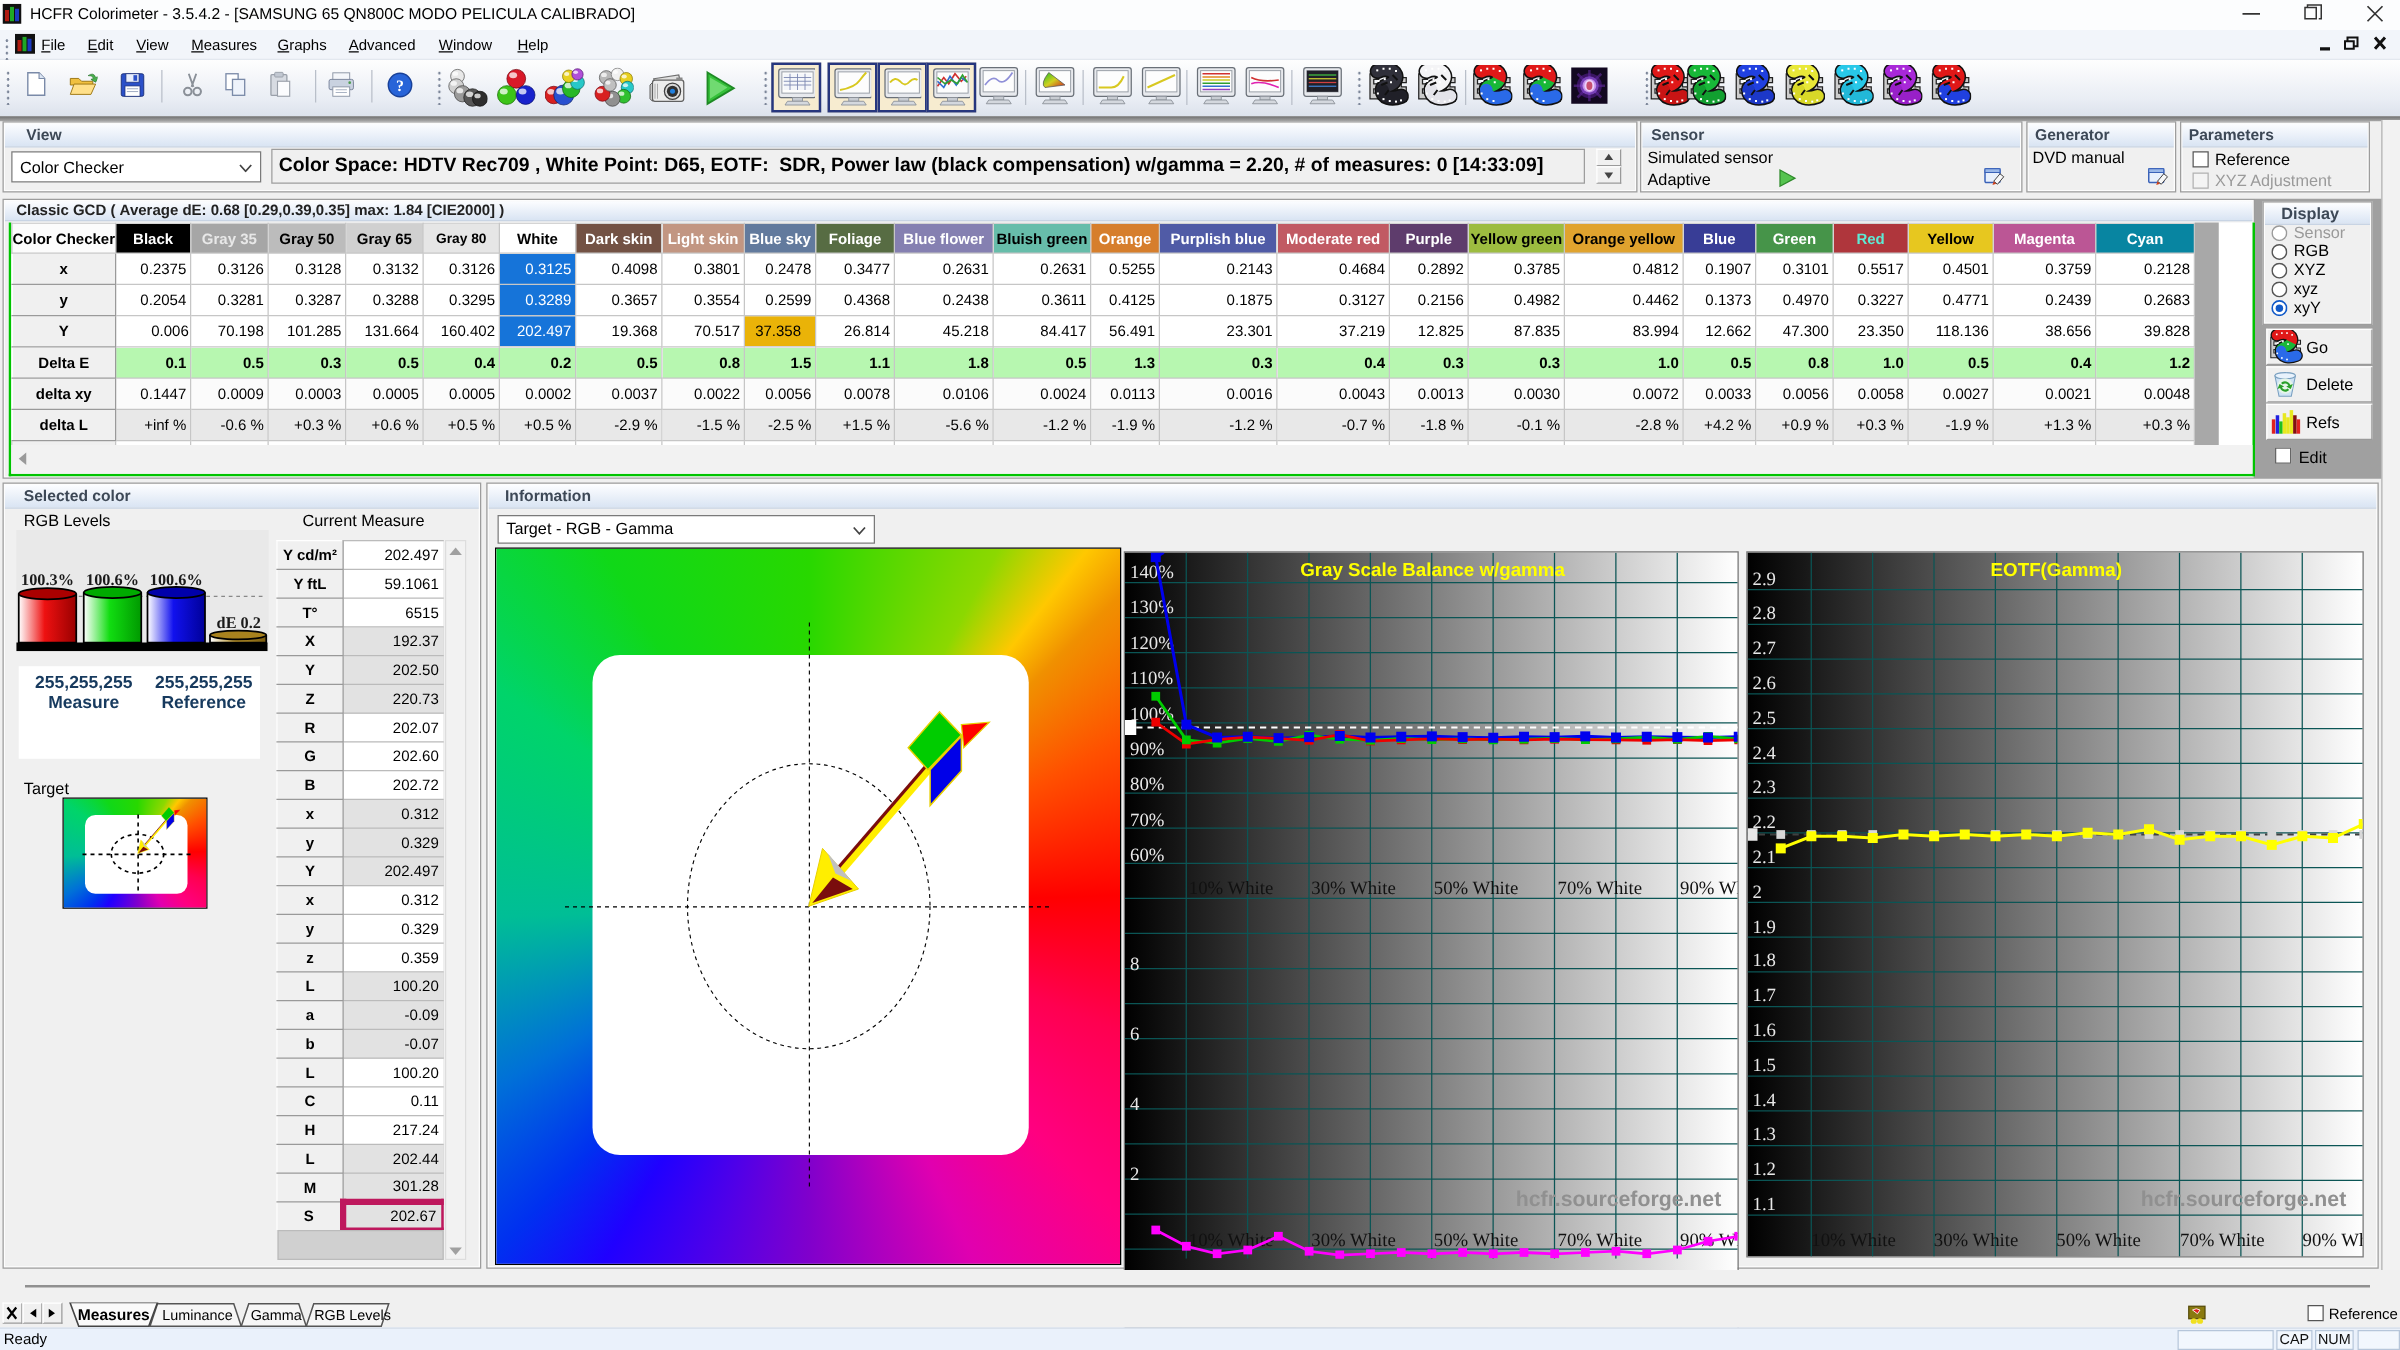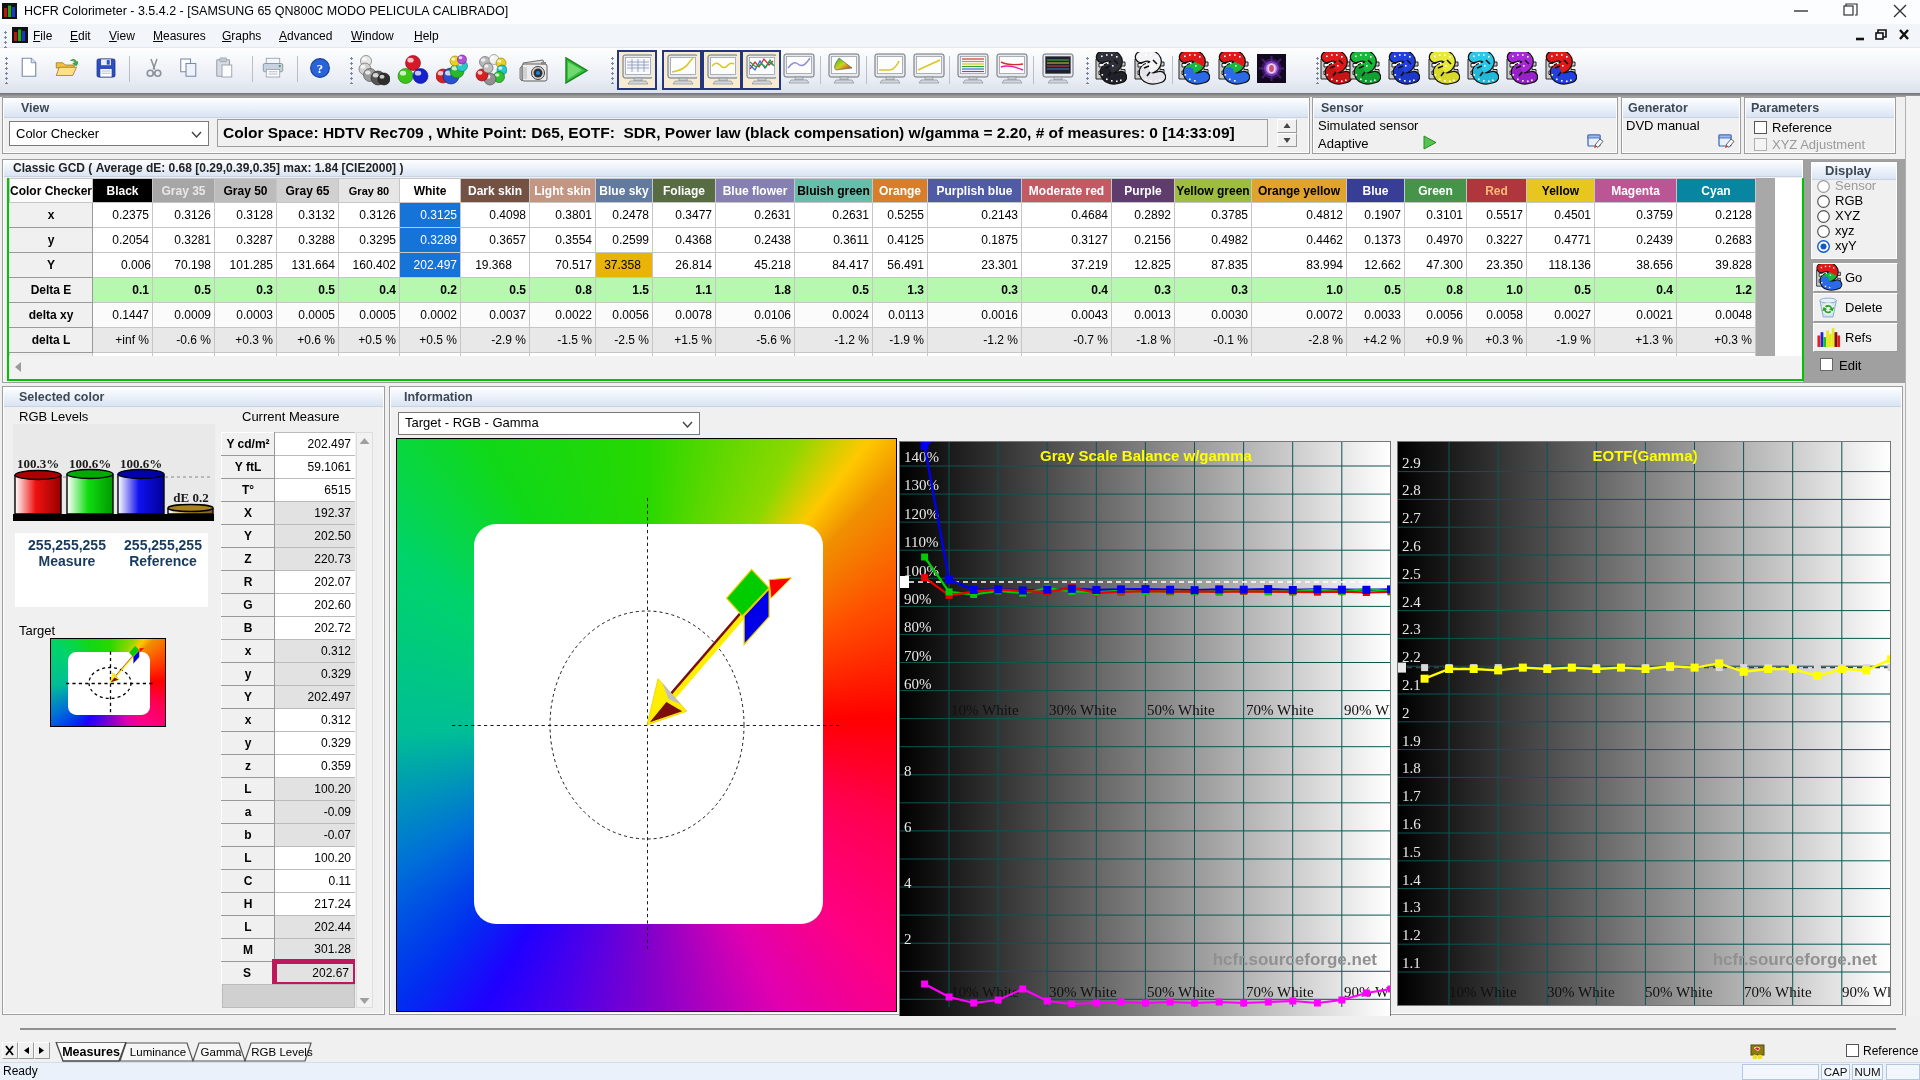--- a/index.html
+++ b/index.html
@@ -624,21 +624,21 @@
           <th style="width:79px;background:#8580b1;color:#fff;font-size:12px;padding:0;text-align:center;">Blue flower</th>
           <th style="width:78px;background:#67bdaa;color:#000;font-size:12px;padding:0;text-align:center;">Bluish green</th>
           <th style="width:55px;background:#d67e2c;color:#fff;font-size:12px;padding:0;text-align:center;">Orange</th>
           <th style="width:94px;background:#505ba6;color:#fff;font-size:12px;padding:0;text-align:center;">Purplish blue</th>
           <th style="width:90px;background:#c15a63;color:#fff;font-size:12px;padding:0;text-align:center;">Moderate red</th>
           <th style="width:63px;background:#5e3c6c;color:#fff;font-size:12px;padding:0;text-align:center;">Purple</th>
           <th style="width:77px;background:#9dbc40;color:#000;font-size:12px;padding:0;text-align:center;">Yellow green</th>
           <th style="width:95px;background:#e0a32e;color:#000;font-size:12px;padding:0;text-align:center;">Orange yellow</th>
           <th style="width:58px;background:#383d96;color:#fff;font-size:12px;padding:0;text-align:center;">Blue</th>
           <th style="width:62px;background:#469449;color:#fff;font-size:12px;padding:0;text-align:center;">Green</th>
-          <th style="width:60px;background:#af363c;color:#fdba74;font-size:12px;padding:0;text-align:center;">Red</th>
+          <th style="width:60px;background:#af363c;color:#5eead4;font-size:12px;padding:0;text-align:center;">Red</th>
           <th style="width:68px;background:#e7c71f;color:#000;font-size:12px;padding:0;text-align:center;">Yellow</th>
           <th style="width:82px;background:#bb5695;color:#fff;font-size:12px;padding:0;text-align:center;">Magenta</th>
           <th style="width:79px;background:#0885a1;color:#fff;font-size:12px;padding:0;text-align:center;">Cyan</th>
         </tr>
         <tr style="height:25px;">
           <td style="background:#f0f0f0;font-weight:bold;text-align:center;padding:0;border-top:1px solid #fff;border-left:1px solid #fff;border-right:1px solid #9a9a9a;border-bottom:1px solid #9a9a9a;">x</td>
           <td style="background:#ffffff;color:#000;text-align:right;font-weight:normal;">0.2375</td>
           <td style="background:#ffffff;color:#000;text-align:right;font-weight:normal;">0.3126</td>
           <td style="background:#ffffff;color:#000;text-align:right;font-weight:normal;">0.3128</td>
           <td style="background:#ffffff;color:#000;text-align:right;font-weight:normal;">0.3132</td>
@@ -691,21 +691,21 @@
           <td style="background:#ffffff;color:#000;text-align:right;font-weight:normal;">0.2683</td>
         </tr>
         <tr style="height:25px;">
           <td style="background:#f0f0f0;font-weight:bold;text-align:center;padding:0;border-top:1px solid #fff;border-left:1px solid #fff;border-right:1px solid #9a9a9a;border-bottom:1px solid #9a9a9a;">Y</td>
           <td style="background:#ffffff;color:#000;text-align:right;font-weight:normal;padding-left:28px;">0.006</td>
           <td style="background:#ffffff;color:#000;text-align:right;font-weight:normal;">70.198</td>
           <td style="background:#ffffff;color:#000;text-align:right;font-weight:normal;">101.285</td>
           <td style="background:#ffffff;color:#000;text-align:right;font-weight:normal;">131.664</td>
           <td style="background:#ffffff;color:#000;text-align:right;font-weight:normal;">160.402</td>
           <td style="background:#1674d9;color:#fff;text-align:right;font-weight:normal;">202.497</td>
-          <td style="background:#ffffff;color:#000;text-align:center;font-weight:normal;">19.368</td>
+          <td style="background:#ffffff;color:#000;text-align:right;font-weight:normal;">19.368</td>
           <td style="background:#ffffff;color:#000;text-align:right;font-weight:normal;">70.517</td>
           <td style="background:#eab308;color:#000;text-align:center;font-weight:normal;">37.358</td>
           <td style="background:#ffffff;color:#000;text-align:right;font-weight:normal;">26.814</td>
           <td style="background:#ffffff;color:#000;text-align:right;font-weight:normal;">45.218</td>
           <td style="background:#ffffff;color:#000;text-align:right;font-weight:normal;">84.417</td>
           <td style="background:#ffffff;color:#000;text-align:right;font-weight:normal;">56.491</td>
           <td style="background:#ffffff;color:#000;text-align:right;font-weight:normal;">23.301</td>
           <td style="background:#ffffff;color:#000;text-align:right;font-weight:normal;">37.219</td>
           <td style="background:#ffffff;color:#000;text-align:right;font-weight:normal;">12.825</td>
           <td style="background:#ffffff;color:#000;text-align:right;font-weight:normal;">87.835</td>

